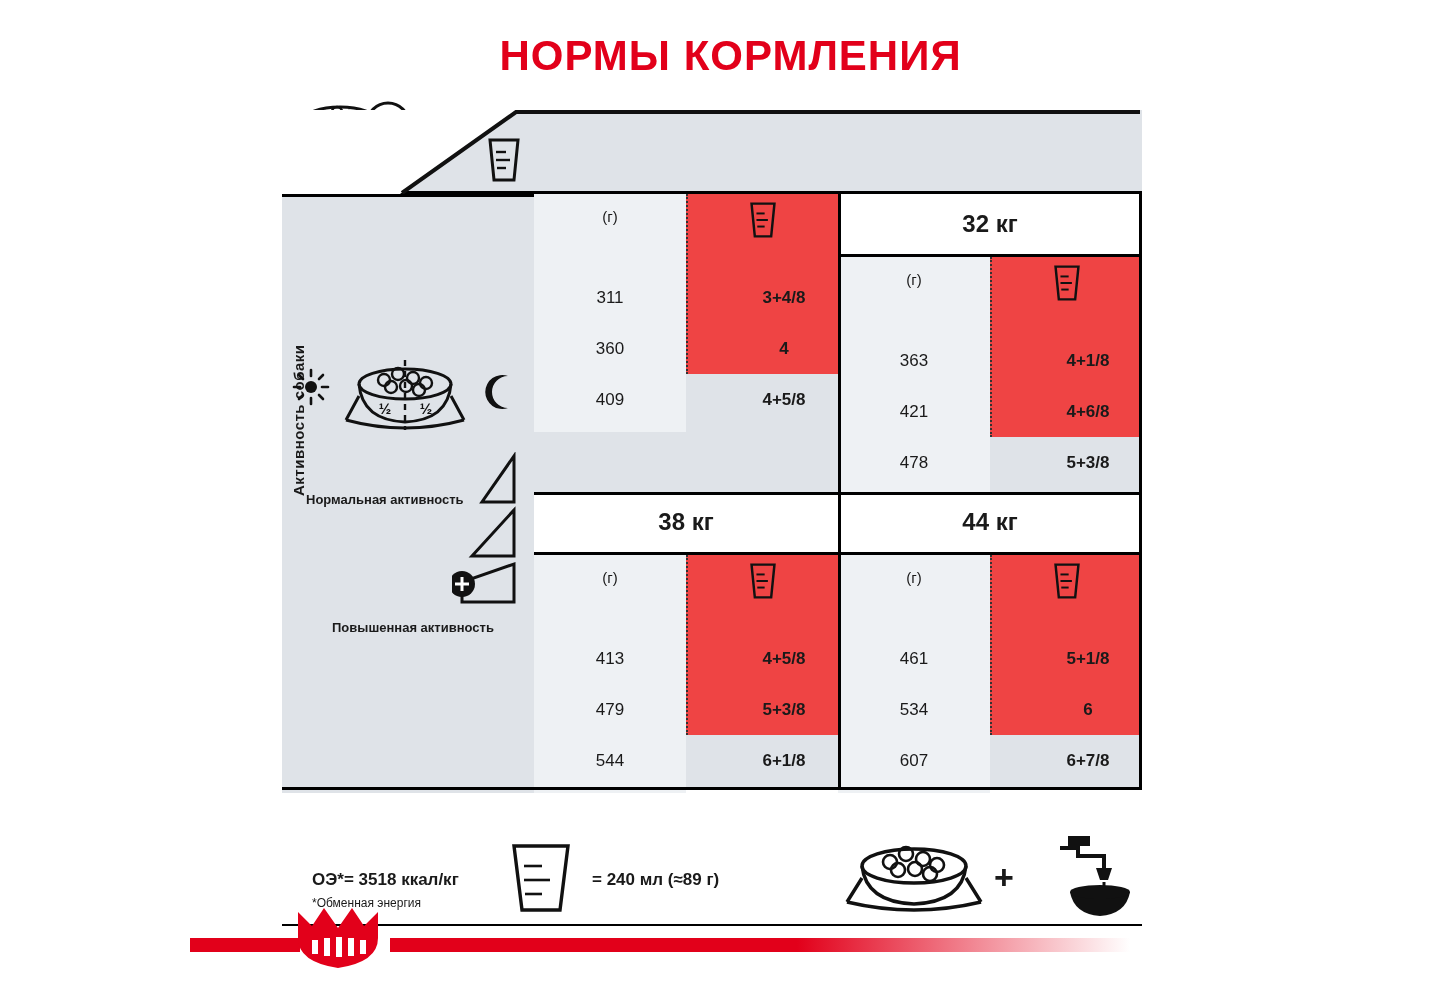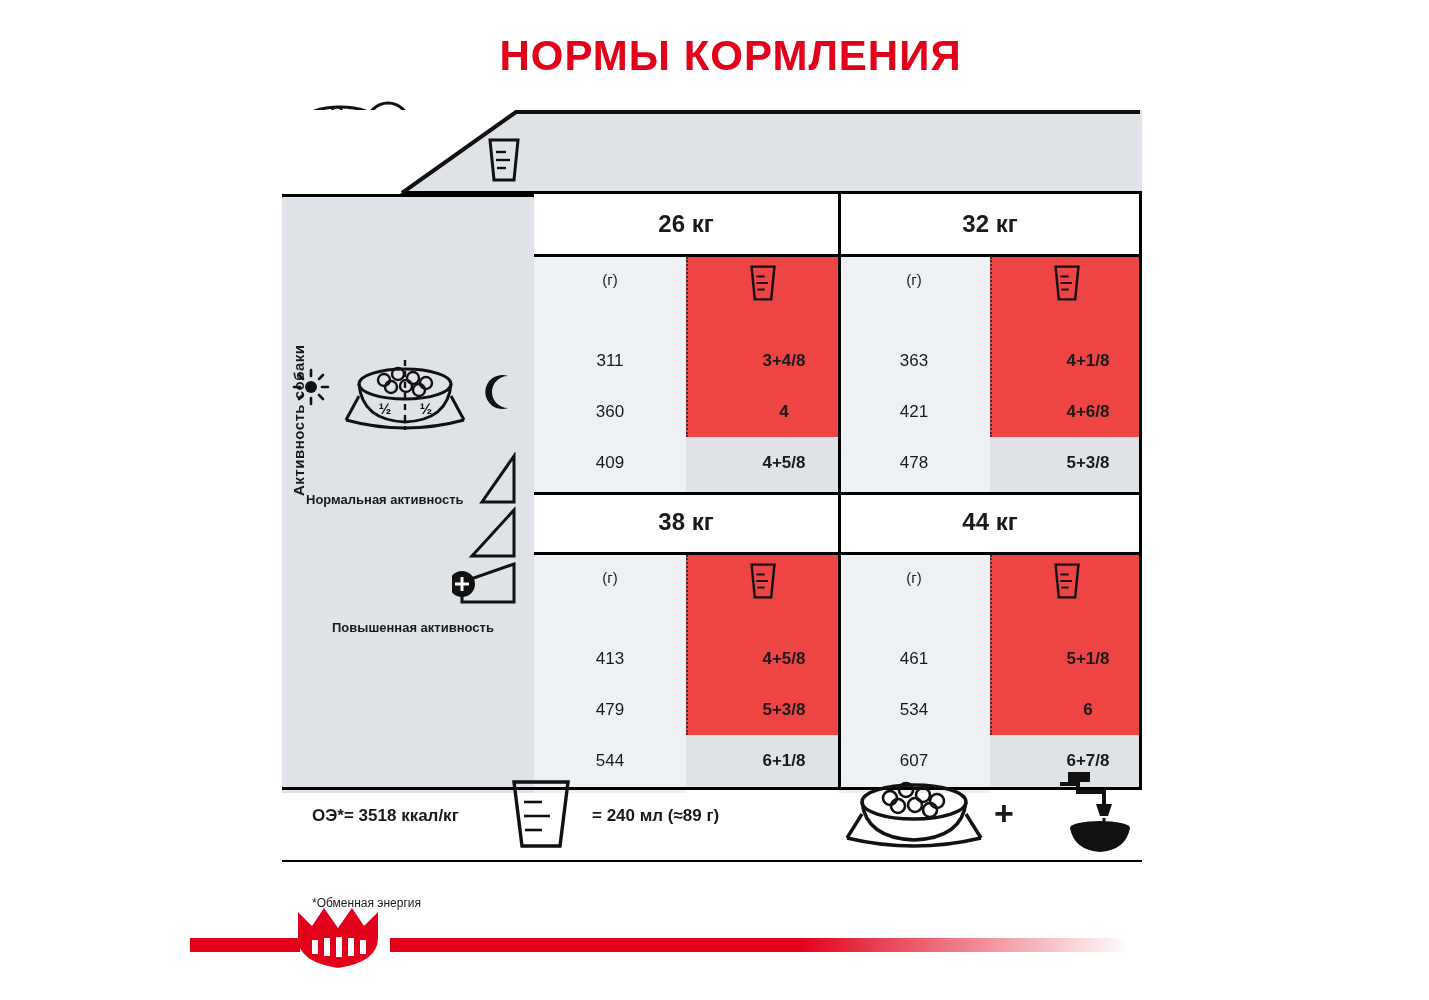--- a/index.html
+++ b/index.html
@@ -216,21 +216,21 @@
     position: absolute;
     left: 0; top: 677px;
     width: 860px; height: 3px;
     background: #000;
   }
 
   
   .footer {
     position: absolute;
     left: 282px;
-    top: 768px;
+    top: 832px;
     width: 860px;
     height: 92px;
   }
   .footer-line {
     position: absolute;
     left: 0;
     top: 92px;
     width: 860px;
     height: 2px;
     background: #000;
@@ -389,21 +389,20 @@
         </svg>
       </div>
     </div>
 
     <div class="activity-col"></div>
     <div class="activity-label">Активность собаки</div>
 
     <div class="grid">
 
       <div class="quad q-tl">
-        <div class="quad-head">26 кг</div>
         <div class="quad-body">
           <div class="sub-g">
             <div class="colhead">(г)</div>
             <div class="cell r0">311</div>
             <div class="cell r1">360</div>
             <div class="cell r2">409</div>
           </div>
           <div class="sub-c">
             <div class="cup-head">
               <svg width="36" height="44" viewBox="0 0 44 52">

